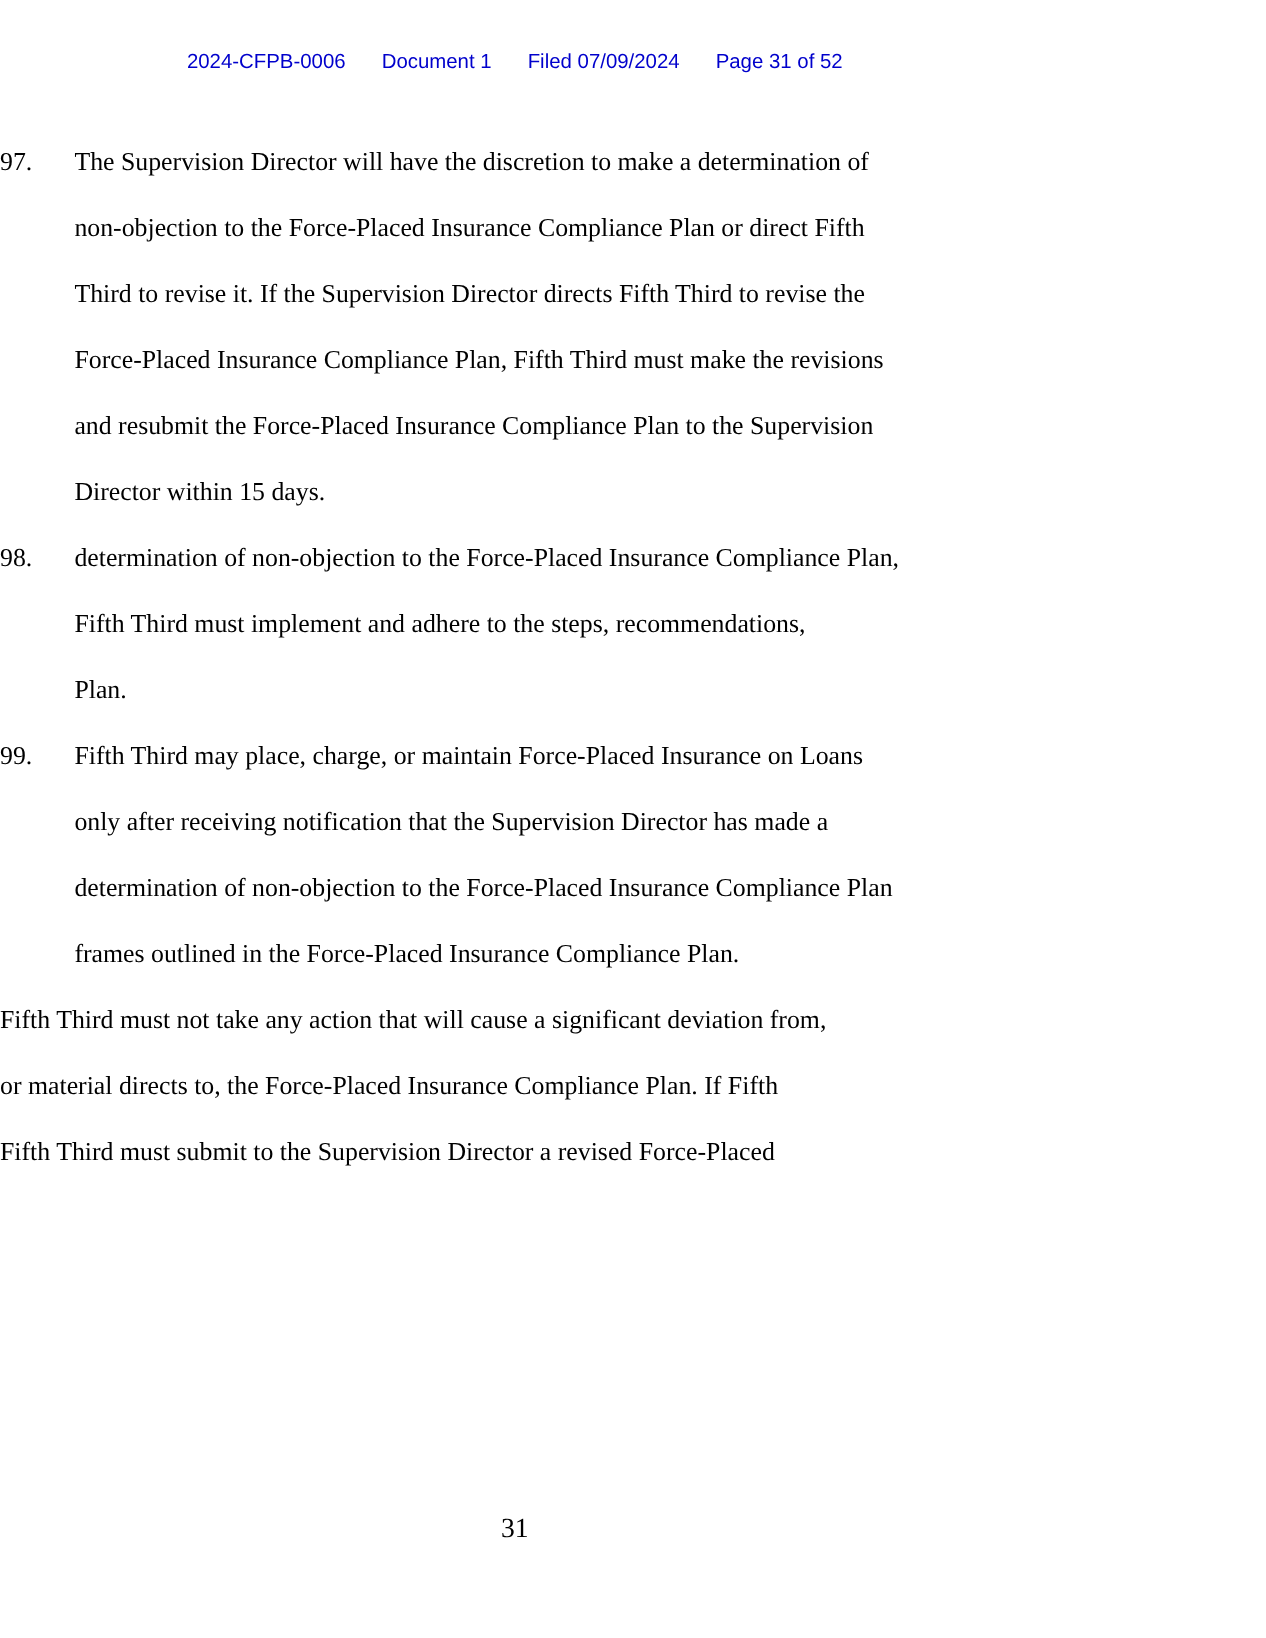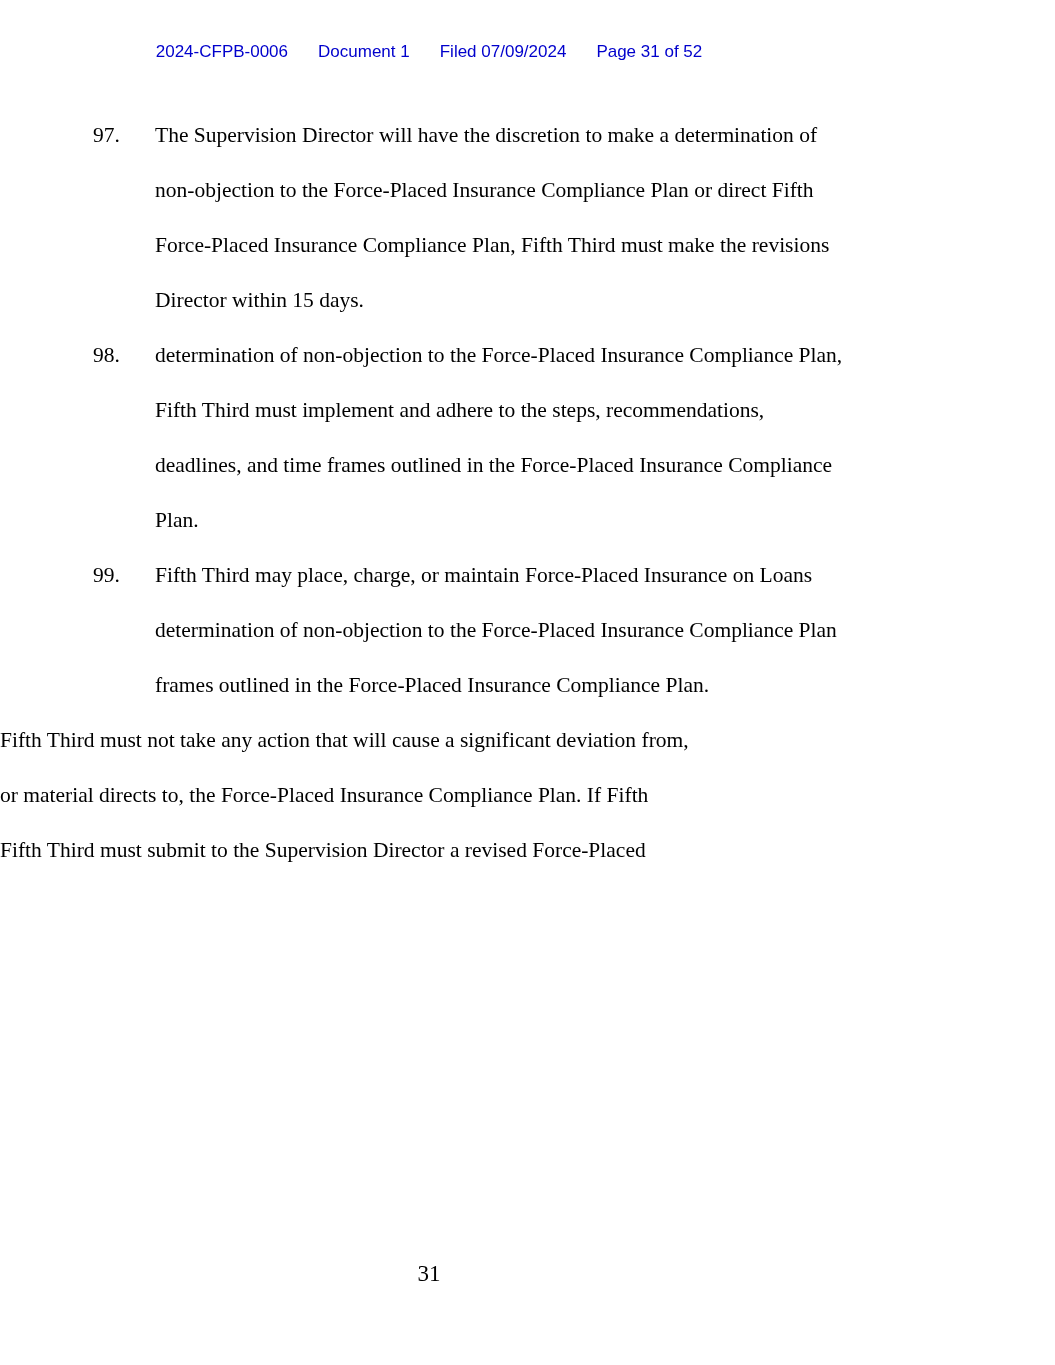--- a/index.html
+++ b/index.html
@@ -32,21 +32,20 @@
     font-size: 21.5px;
     line-height: 55px;
   }
   .paragraph {
     display: flex;
     align-items: flex-start;
   }
   .para-number {
     width: 62px;
     flex-shrink: 0;
-    padding-left: 93px;
     box-sizing: content-box;
   }
   .para-lines {
     flex: 1;
     padding-right: 116px;
   }
   .para-line {
     white-space: nowrap;
   }
   .page-footer {
@@ -69,37 +68,39 @@
     <span>Filed 07/09/2024</span>
     <span>Page 31 of 52</span>
   </div>
 
   <div class="doc-body">
       <div class="paragraph">
         <div class="para-number">97.</div>
         <div class="para-lines">
           <div class="para-line">The Supervision Director will have the discretion to make a determination of</div>
           <div class="para-line">non-objection to the Force-Placed Insurance Compliance Plan or direct Fifth</div>
+          <div class="para-line">Third to revise it. If the Supervision Director directs Fifth Third to revise the</div>
           <div class="para-line">Force-Placed Insurance Compliance Plan, Fifth Third must make the revisions</div>
+          <div class="para-line">and resubmit the Force-Placed Insurance Compliance Plan to the Supervision</div>
           <div class="para-line">Director within 15 days.</div>
         </div>
       </div>
       <div class="paragraph">
         <div class="para-number">98.</div>
         <div class="para-lines">
           <div class="para-line">determination of non-objection to the Force-Placed Insurance Compliance Plan,</div>
           <div class="para-line">Fifth Third must implement and adhere to the steps, recommendations,</div>
-          <div class="para-line">deadlines, and time frames outlined in the Force-Placed Insurance Compliance</div>
           <div class="para-line">Plan.</div>
         </div>
       </div>
       <div class="paragraph">
         <div class="para-number">99.</div>
         <div class="para-lines">
           <div class="para-line">Fifth Third may place, charge, or maintain Force-Placed Insurance on Loans</div>
+          <div class="para-line">only after receiving notification that the Supervision Director has made a</div>
           <div class="para-line">determination of non-objection to the Force-Placed Insurance Compliance Plan</div>
           <div class="para-line">frames outlined in the Force-Placed Insurance Compliance Plan.</div>
         </div>
       </div>
       <div class="paragraph">
         <div class="para-lines">
           <div class="para-line">Fifth Third must not take any action that will cause a significant deviation from,</div>
           <div class="para-line">or material directs to, the Force-Placed Insurance Compliance Plan. If Fifth</div>
           <div class="para-line">Fifth Third must submit to the Supervision Director a revised Force-Placed</div>
         </div>

